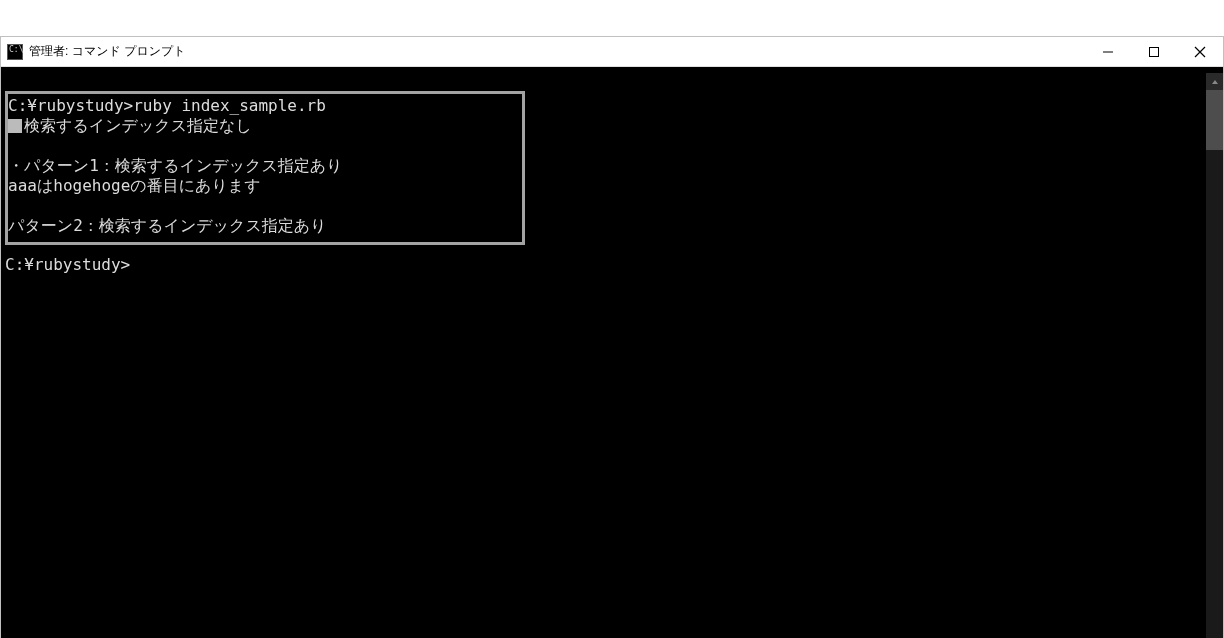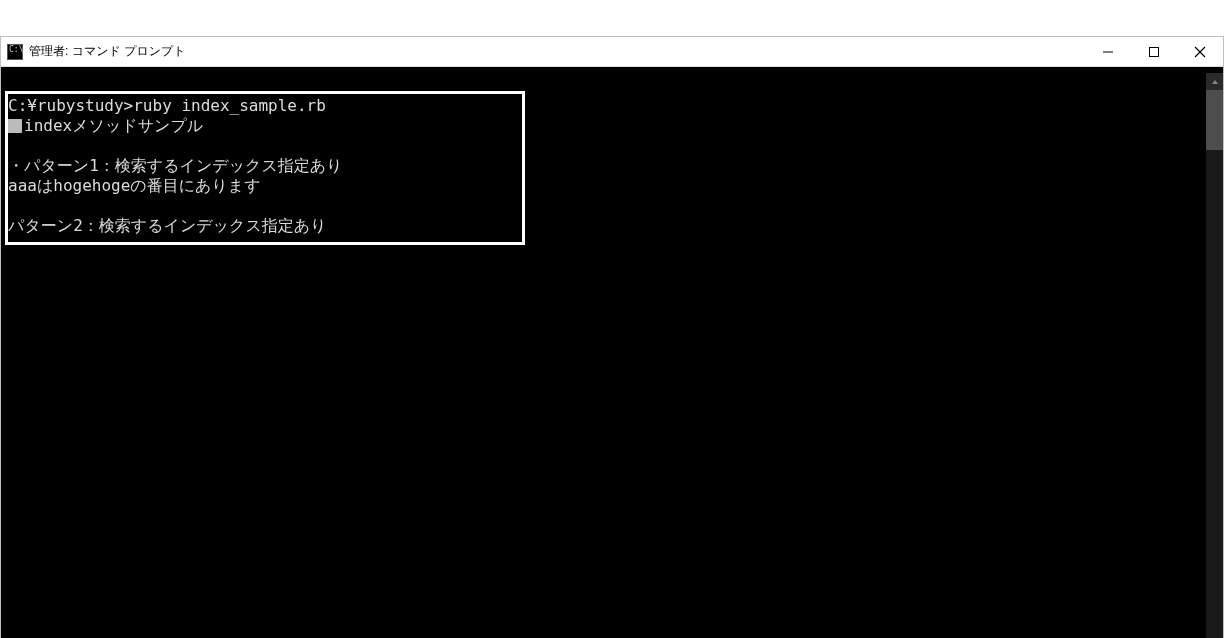--- a/index.html
+++ b/index.html
@@ -35,21 +35,21 @@
       position: absolute; inset: 0; display: flex;
     }
     .console {
       flex: 1; background: #000; padding: 0 4px 4px 4px; position: relative; overflow: hidden;
     }
     .console-text {
       color: #dcdcdc; font-family: "MS Gothic","Consolas",monospace;
       font-size: 16px; line-height: 20px; white-space: pre;
     }
     .redbox {
-      border: 3px solid #ffffff; padding: 2px 4px 6px 0; margin-top: 18px;
+      border: 3px solid #a3a3a3; padding: 2px 4px 6px 0; margin-top: 18px;
       display: inline-block; min-width: 520px;
     }
     .blocky { display:inline-block; width:14px; height:14px; background:#bbb; vertical-align:-2px; margin-right:2px;}
     .scrollbar {
       width: 17px; background: #2a2a2a; display: flex; flex-direction: column;
     }
     .scroll-btn {
       height: 17px; background: #2a2a2a; display:flex;align-items:center;justify-content:center;
     }
     .scroll-btn svg { width:8px; height:8px; fill:#888; }
@@ -81,27 +81,28 @@
           </svg>
       </div>
     </div>
   </div>
 
   <div class="client-area">
     <div class="client-inner">
       <div class="console">
         <div class="redbox">
 <div class="console-text">C:¥rubystudy&gt;ruby index_sample.rb</div>
-<div class="console-text"><span class="blocky"></span><span>indexメソッドサンプル</span></div>
+<div class="console-text"><span class="blocky"></span><span>検索するインデックス指定なし</span></div>
 <div class="console-text">&nbsp;</div>
 <div class="console-text">・パターン1：検索するインデックス指定あり</div>
 <div class="console-text">aaaはhogehogeの番目にあります</div>
 <div class="console-text">&nbsp;</div>
 <div class="console-text">パターン2：検索するインデックス指定あり</div>
         </div>
+        <div class="console-text after-text">C:¥rubystudy&gt;</div>
       </div>
 
       <div class="scrollbar">
         <div class="scroll-btn">
           <svg viewBox="0 0 8 8">
               <path d="M4 2 L7 6 L1 6 Z"></path>
             </svg>
         </div>
         <div class="scroll-track">
           <div class="scroll-thumb"></div>

